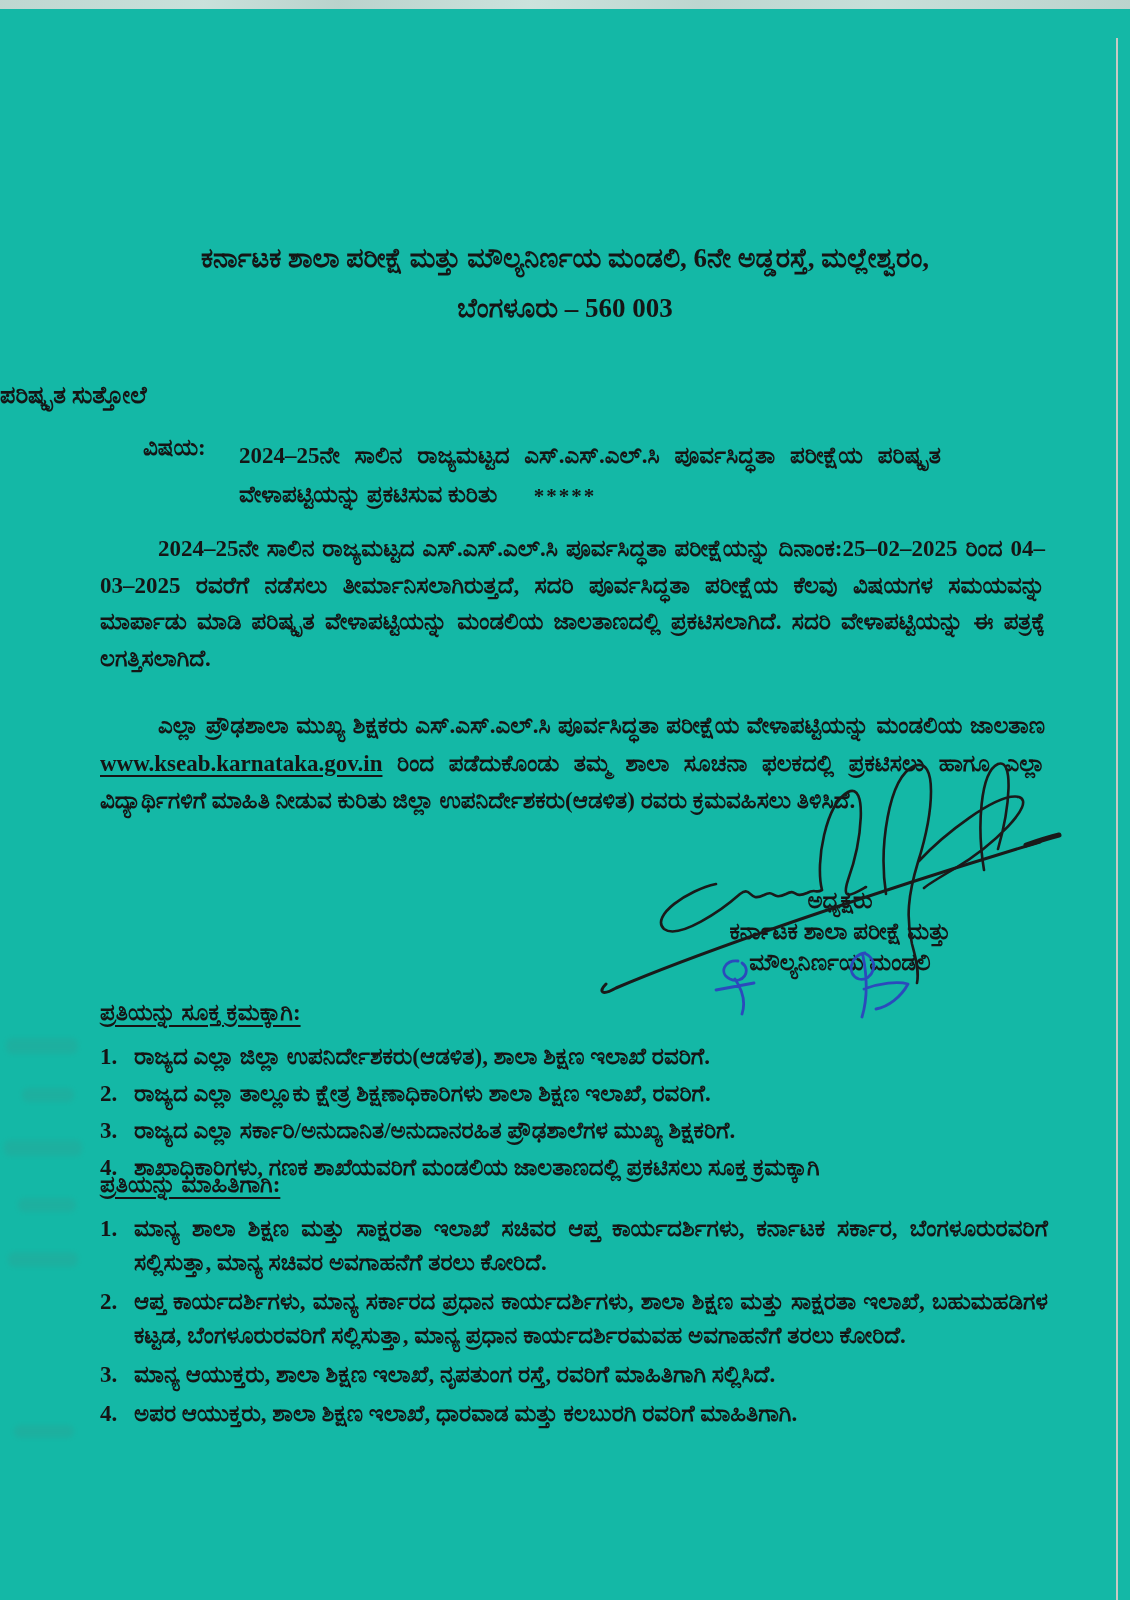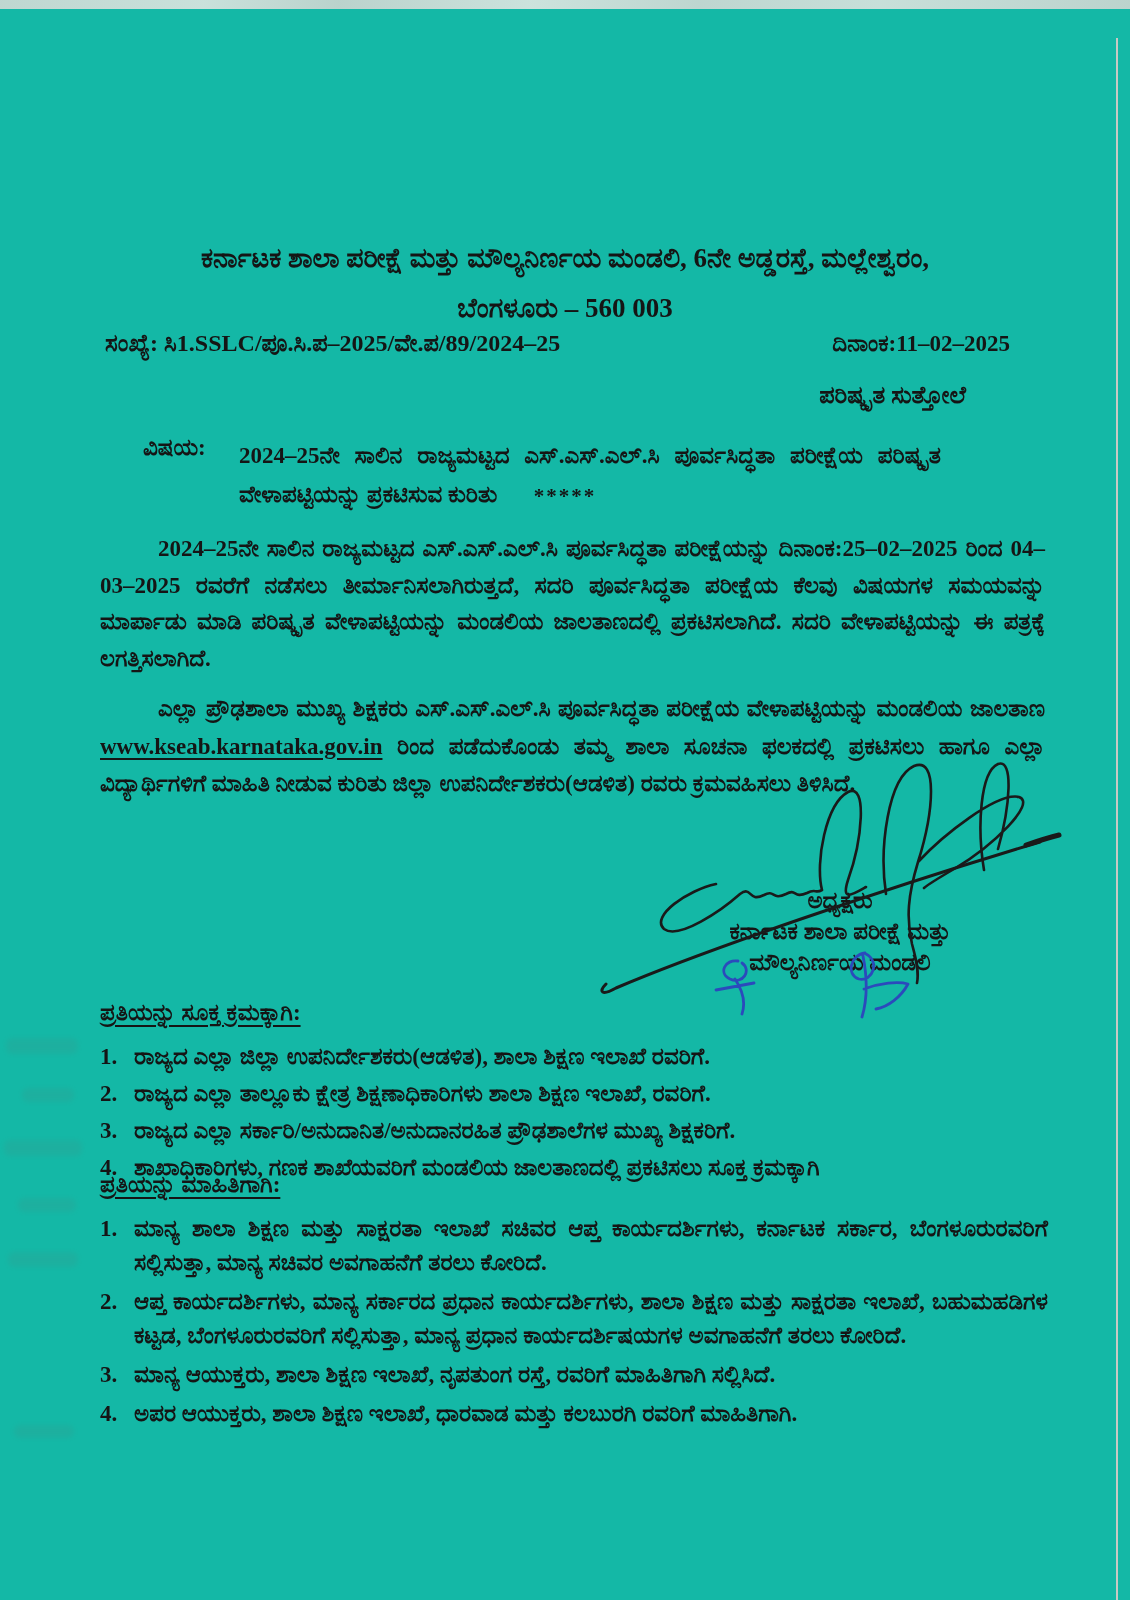--- a/index.html
+++ b/index.html
@@ -33,39 +33,39 @@
     font-size:27px;font-weight:700;line-height:50px;text-align:center;
   }
   .refrow{
     left:105px;right:120px;top:330px;
     display:flex;justify-content:space-between;align-items:baseline;
   }
   .ref-number{font-size:24px;font-weight:700;}
   .ref-date{font-size:23px;font-weight:600;}
   .doc-title{
     left:0;width:937px;top:382px;
-    font-size:24px;font-weight:700;text-align:right;padding-left:29px;
+    font-size:24px;font-weight:700;text-align:left;
   }
   .subject{
     left:143px;top:428px;width:800px;
     display:flex;gap:14px;font-size:23px;line-height:39px;
   }
   .subject-label{flex:0 0 82px;font-weight:600;}
   .subject-text{width:702px;font-weight:600;text-align:justify;margin-top:8px;}
   .stars{
     left:0;width:1130px;top:484px;
     text-align:center;font-size:21px;font-weight:700;letter-spacing:2px;
   }
   .para{
     left:100px;width:945px;
     font-size:23px;font-weight:600;line-height:36.5px;
     text-align:justify;text-indent:58px;
   }
   .para1{top:508px;}
-  .para2{top:667px;line-height:37.5px;}
+  .para2{top:684px;line-height:37.5px;}
   .para .emph{font-weight:700;}
   .para .link{text-decoration:underline;text-underline-offset:4px;}
   .sig-text{
     left:655px;width:370px;top:885px;
     text-align:center;font-size:23px;font-weight:700;line-height:31px;
   }
   .list-section{left:100px;width:948px;font-size:23px;}
   .sec-action{top:1000px;}
   .sec-info{top:1172px;}
   .list-heading{
@@ -95,24 +95,20 @@
   <div class="bleed" style="left:4px;top:1140px;width:78px;height:16px;"></div>
   <div class="bleed" style="left:18px;top:1198px;width:58px;height:14px;"></div>
   <div class="bleed" style="left:8px;top:1252px;width:70px;height:15px;"></div>
   <div class="bleed" style="left:14px;top:1425px;width:60px;height:13px;"></div>
 
   <div class="abs header">
     <div>ಕರ್ನಾಟಕ ಶಾಲಾ ಪರೀಕ್ಷೆ ಮತ್ತು ಮೌಲ್ಯನಿರ್ಣಯ ಮಂಡಲಿ, 6ನೇ ಅಡ್ಡರಸ್ತೆ, ಮಲ್ಲೇಶ್ವರಂ,</div>
     <div>ಬೆಂಗಳೂರು – 560 003</div>
   </div>
 
-  <div class="abs refrow">
-    <span class="ref-number">ಸಂಖ್ಯೆ: ಸಿ1.SSLC/ಪೂ.ಸಿ.ಪ–2025/ವೇ.ಪ/89/2024–25</span>
-    <span class="ref-date">ದಿನಾಂಕ:11–02–2025</span>
-  </div>
 
   <div class="abs doc-title">ಪರಿಷ್ಕೃತ ಸುತ್ತೋಲೆ</div>
 
   <div class="abs subject">
     <span class="subject-label">ವಿಷಯ:</span>
     <span class="subject-text">2024–25ನೇ ಸಾಲಿನ ರಾಜ್ಯಮಟ್ಟದ ಎಸ್.ಎಸ್.ಎಲ್.ಸಿ ಪೂರ್ವಸಿದ್ಧತಾ ಪರೀಕ್ಷೆಯ ಪರಿಷ್ಕೃತ ವೇಳಾಪಟ್ಟಿಯನ್ನು ಪ್ರಕಟಿಸುವ ಕುರಿತು</span>
   </div>
 
   <div class="abs stars">*****</div>
 
@@ -174,21 +170,21 @@
 
   <div class="abs list-section sec-info">
     <div class="list-heading">ಪ್ರತಿಯನ್ನು ಮಾಹಿತಿಗಾಗಿ:</div>
     <ol class="doc-list">
       <li>
         <span class="num">1.</span>
         <span class="txt">ಮಾನ್ಯ ಶಾಲಾ ಶಿಕ್ಷಣ ಮತ್ತು ಸಾಕ್ಷರತಾ ಇಲಾಖೆ ಸಚಿವರ ಆಪ್ತ ಕಾರ್ಯದರ್ಶಿಗಳು, ಕರ್ನಾಟಕ ಸರ್ಕಾರ, ಬೆಂಗಳೂರುರವರಿಗೆ ಸಲ್ಲಿಸುತ್ತಾ, ಮಾನ್ಯ ಸಚಿವರ ಅವಗಾಹನೆಗೆ ತರಲು ಕೋರಿದೆ.</span>
       </li>
       <li>
         <span class="num">2.</span>
-        <span class="txt">ಆಪ್ತ ಕಾರ್ಯದರ್ಶಿಗಳು, ಮಾನ್ಯ ಸರ್ಕಾರದ ಪ್ರಧಾನ ಕಾರ್ಯದರ್ಶಿಗಳು, ಶಾಲಾ ಶಿಕ್ಷಣ ಮತ್ತು ಸಾಕ್ಷರತಾ ಇಲಾಖೆ, ಬಹುಮಹಡಿಗಳ ಕಟ್ಟಡ, ಬೆಂಗಳೂರುರವರಿಗೆ ಸಲ್ಲಿಸುತ್ತಾ, ಮಾನ್ಯ ಪ್ರಧಾನ ಕಾರ್ಯದರ್ಶಿಷಯಗಳ ಅವಗಾಹನೆಗೆ ತರಲು ಕೋರಿದೆ.</span>
+        <span class="txt">ಆಪ್ತ ಕಾರ್ಯದರ್ಶಿಗಳು, ಮಾನ್ಯ ಸರ್ಕಾರದ ಪ್ರಧಾನ ಕಾರ್ಯದರ್ಶಿಗಳು, ಶಾಲಾ ಶಿಕ್ಷಣ ಮತ್ತು ಸಾಕ್ಷರತಾ ಇಲಾಖೆ, ಬಹುಮಹಡಿಗಳ ಕಟ್ಟಡ, ಬೆಂಗಳೂರುರವರಿಗೆ ಸಲ್ಲಿಸುತ್ತಾ, ಮಾನ್ಯ ಪ್ರಧಾನ ಕಾರ್ಯದರ್ಶಿರಮವಹ ಅವಗಾಹನೆಗೆ ತರಲು ಕೋರಿದೆ.</span>
       </li>
       <li>
         <span class="num">3.</span>
         <span class="txt">ಮಾನ್ಯ ಆಯುಕ್ತರು, ಶಾಲಾ ಶಿಕ್ಷಣ ಇಲಾಖೆ, ನೃಪತುಂಗ ರಸ್ತೆ, ರವರಿಗೆ ಮಾಹಿತಿಗಾಗಿ ಸಲ್ಲಿಸಿದೆ.</span>
       </li>
       <li>
         <span class="num">4.</span>
         <span class="txt">ಅಪರ ಆಯುಕ್ತರು, ಶಾಲಾ ಶಿಕ್ಷಣ ಇಲಾಖೆ, ಧಾರವಾಡ ಮತ್ತು ಕಲಬುರಗಿ ರವರಿಗೆ ಮಾಹಿತಿಗಾಗಿ.</span>
       </li>
     </ol>

